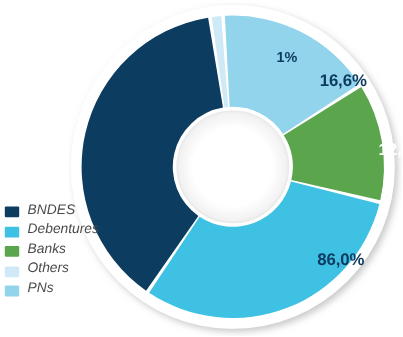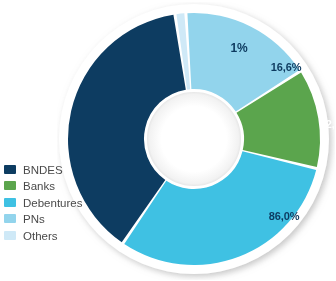--- a/index.html
+++ b/index.html
@@ -32,21 +32,21 @@
     left: 0;
     top: 0;
     width: 278px;
     height: 278px;
     display: block;
   }
 
   
   .slice-label {
     position: absolute;
-    font-size: 11px;
+    font-size: 14px;
     font-weight: bold;
     letter-spacing: -0.1px;
     white-space: nowrap;
     transform: translate(-50%, -50%);
     pointer-events: none;
   }
   .slice-label.on-dark { color: #ffffff; }
   .slice-label.on-light { color: #0d3a5f; }
 
   #label-others     { left: 182px; top: 46px;  font-size: 12px; }
@@ -57,22 +57,23 @@
 
   
   #legend {
     position: absolute;
     left: 4px;
     top: 165px;
     width: 110px;
   }
   .legend-item {
     display: flex;
-    align-items: flex-start;
+    align-items: flex-end;
     height: 16.4px;
+    font-style: italic;
   }
   .legend-swatch {
     width: 12px;
     height: 9px;
     border-radius: 1px;
     flex: 0 0 auto;
   }
   .legend-label {
     margin-left: 7px;
     font-size: 11.5px;
@@ -124,30 +125,30 @@
 
     <div class="slice-label on-dark" id="label-bndes">39,1%</div>
   </div>
 
   <div id="legend">
       <div class="legend-item">
         <span class="legend-swatch" style="background: rgb(13, 60, 97);"></span>
         <span class="legend-label">BNDES</span>
       </div>
       <div class="legend-item">
+        <span class="legend-swatch" style="background: rgb(63, 193, 227);"></span>
+        <span class="legend-label">Debentures</span>
+      </div>
+      <div class="legend-item">
         <span class="legend-swatch" style="background: rgb(91, 165, 77);"></span>
         <span class="legend-label">Banks</span>
       </div>
       <div class="legend-item">
-        <span class="legend-swatch" style="background: rgb(63, 193, 227);"></span>
-        <span class="legend-label">Debentures</span>
+        <span class="legend-swatch" style="background: rgb(207, 233, 247);"></span>
+        <span class="legend-label">Others</span>
       </div>
       <div class="legend-item">
         <span class="legend-swatch" style="background: rgb(146, 212, 236);"></span>
         <span class="legend-label">PNs</span>
-      </div>
-      <div class="legend-item">
-        <span class="legend-swatch" style="background: rgb(207, 233, 247);"></span>
-        <span class="legend-label">Others</span>
       </div>
     </div>
 
 </div>
 
 </body></html>

